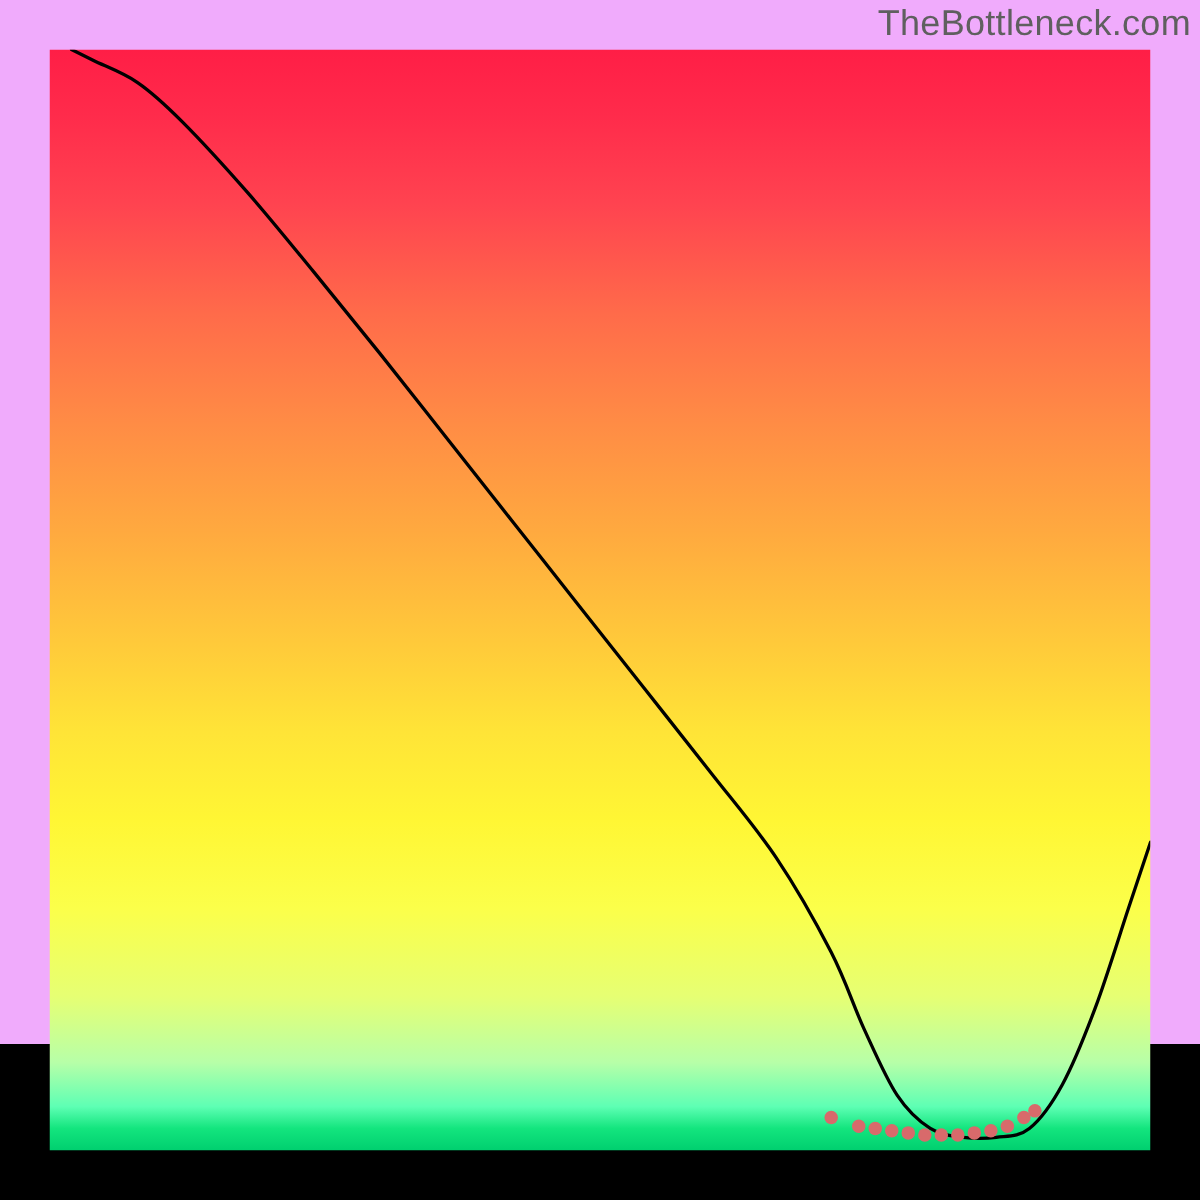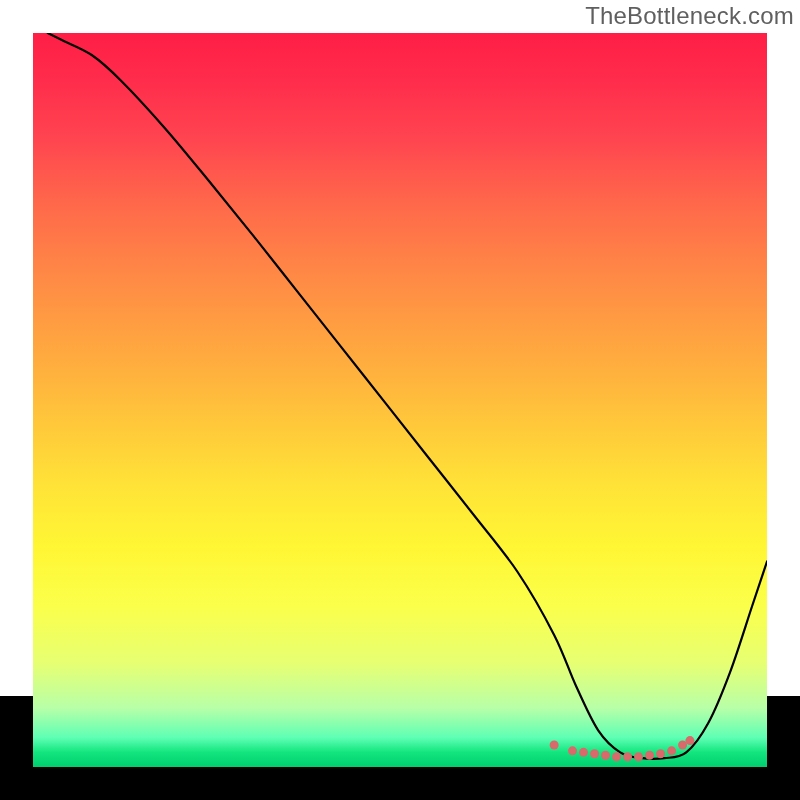--- a/index.html
+++ b/index.html
@@ -10,21 +10,21 @@
     background: #000;
     overflow: hidden;
     font-family: Arial, Helvetica, sans-serif;
   }
   .frame {
     position: absolute;
     left: 0;
     top: 0;
     width: 800px;
     height: 696px;
-    background: #ffffff;
+    background: #f0abfc;
   }
   .plot {
     position: absolute;
     left: 33px;
     top: 33px;
     width: 734px;
     height: 734px;
     overflow: hidden;
   }
   .gradient {

